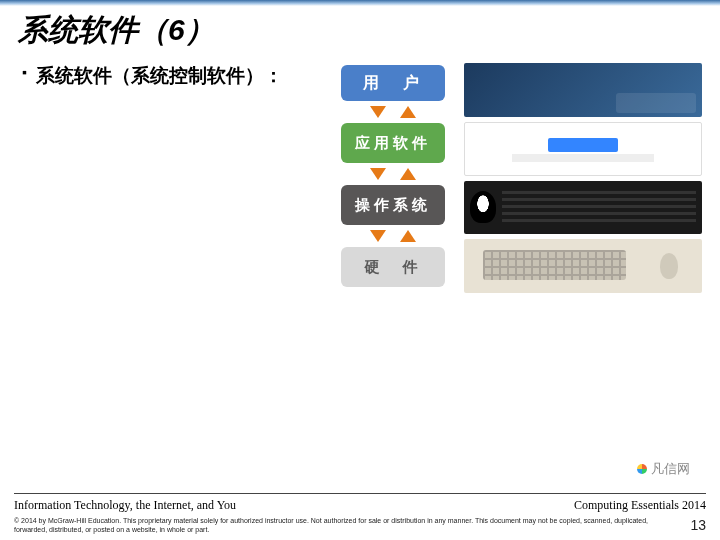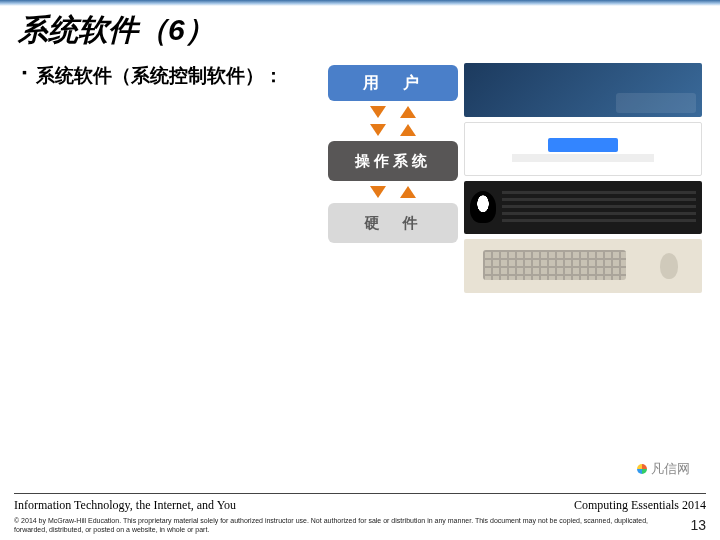--- a/index.html
+++ b/index.html
@@ -8,21 +8,21 @@
   .title { font-size: 30px; font-weight: bold; font-style: italic; padding: 4px 0 0 18px; color: #000; }
   .content { display: flex; padding: 12px 18px 0 22px; gap: 16px; }
   .left { flex: 0 0 290px; }
   .h1 { font-size: 19px; font-weight: bold; position: relative; padding-left: 14px; line-height: 1.35; }
   .h1::before { content: "▪"; position: absolute; left: 0; top: 0; font-size: 14px; }
   .sub { list-style: none; margin: 10px 0 0 26px; }
   .sub li { font-size: 18px; position: relative; padding-left: 14px; line-height: 1.4; margin-bottom: 4px; }
   .sub li::before { content: "▪"; position: absolute; left: 0; top: 2px; font-size: 12px; }
   .right { flex: 1; display: flex; gap: 6px; }
   .diagram { flex: 0 0 130px; display: flex; flex-direction: column; align-items: center; gap: 4px; padding-top: 2px; }
-  .layer { width: 130px; height: 40px; border-radius: 6px; color: #fff; display: flex; align-items: center; justify-content: center; font-size: 15px; font-weight: bold; letter-spacing: 4px; }
+  .layer { width: 104px; height: 40px; border-radius: 6px; color: #fff; display: flex; align-items: center; justify-content: center; font-size: 15px; font-weight: bold; letter-spacing: 4px; }
   .l-user { background: #4a7fc9; height: 36px; font-size: 16px; }
   .l-app  { background: #5fa84d; }
   .l-os   { background: #585656; }
   .l-hw   { background: #d9d9d9; color: #5a5a5a; }
   .arrows { width: 90px; height: 14px; position: relative; }
   .arrows .au, .arrows .ad { position: absolute; width: 0; height: 0; border-left: 8px solid transparent; border-right: 8px solid transparent; }
   .arrows .ad { border-top: 12px solid #e67a17; left: 22px; top: 1px; }
   .arrows .au { border-bottom: 12px solid #e67a17; right: 22px; top: 1px; }
   .thumbs { flex: 1; display: grid; grid-template-rows: repeat(4, 1fr); gap: 5px; height: 230px; }
   .thumb { background: #2b4a6f; border-radius: 2px; position: relative; overflow: hidden; }
@@ -56,20 +56,21 @@
     <div class="h1">系统软件（系统控制软件）：</div>
   </div>
 
   <div class="right">
     <div class="diagram">
       <div class="layer l-user">用　户</div>
       <div class="arrows">
           <div class="ad"></div>
           <div class="au"></div>
         </div>
+      <div class="layer l-app">应用软件</div>
       <div class="arrows">
           <div class="ad"></div>
           <div class="au"></div>
         </div>
       <div class="layer l-os">操作系统</div>
       <div class="arrows">
           <div class="ad"></div>
           <div class="au"></div>
         </div>
       <div class="layer l-hw">硬　件</div>

